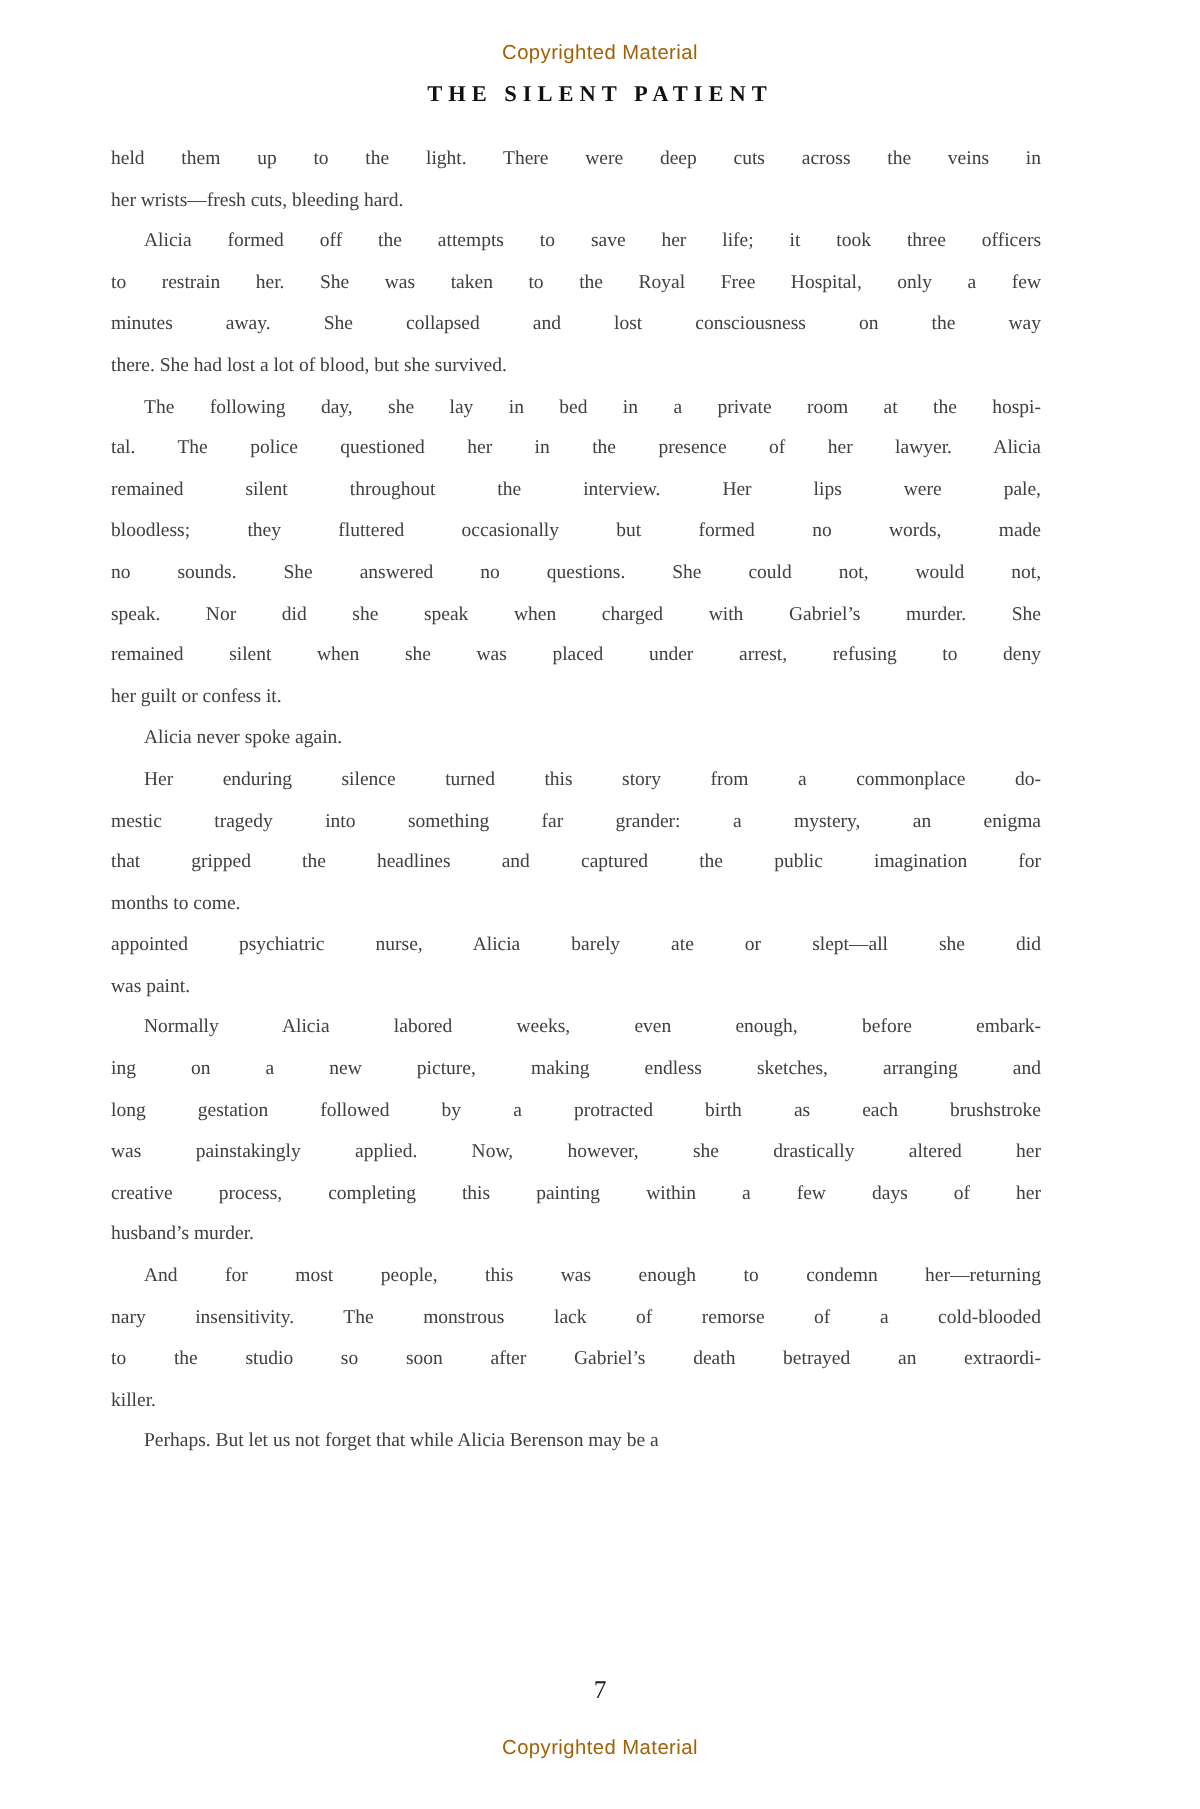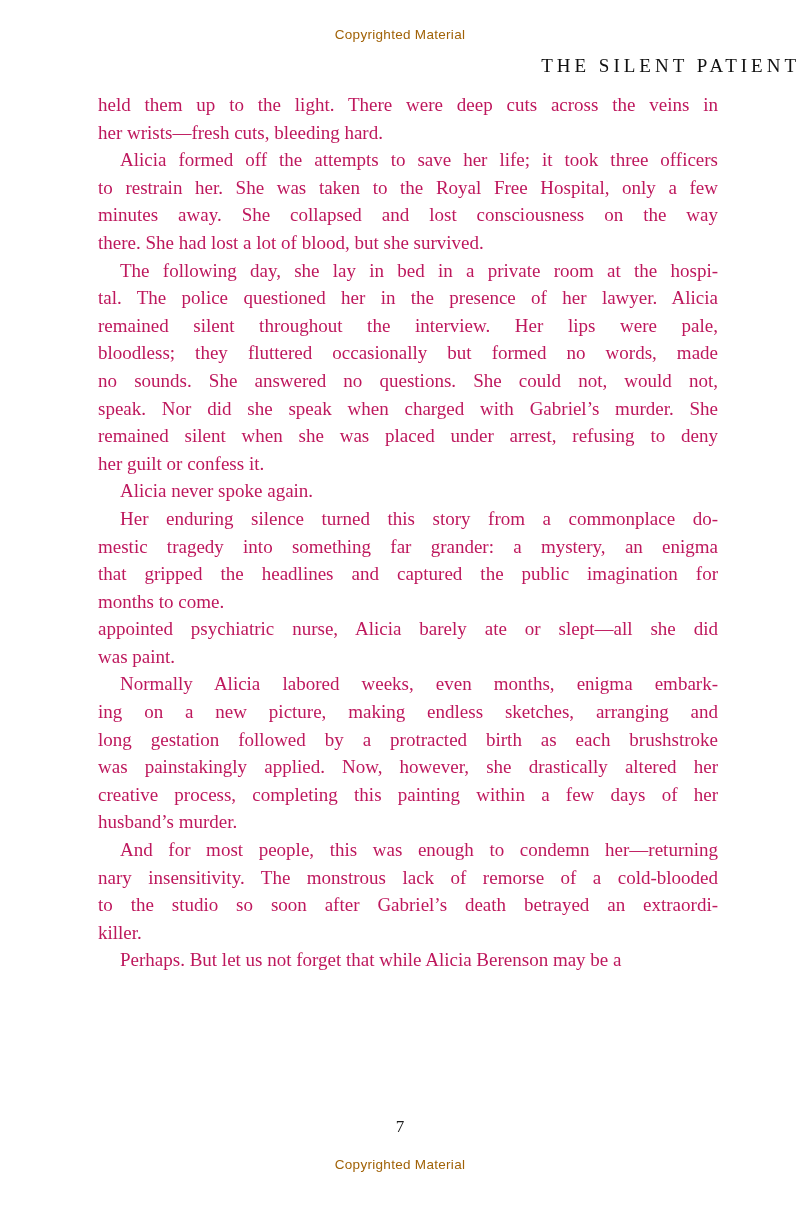--- a/index.html
+++ b/index.html
@@ -26,34 +26,34 @@
     color: #a16207;
     letter-spacing: 0.3px;
   }
   .copyright-top { top: 27px; }
   .copyright-bottom { top: 1157px; }
   .running-header {
     position: absolute;
     top: 55px;
     left: 0;
     width: 100%;
-    text-align: right;
-    font-size: 19px;
-    font-weight: 400;
+    text-align: center;
+    font-size: 15px;
+    font-weight: 700;
     letter-spacing: 4px;
     color: #111111;
   }
   .text-block {
     position: absolute;
     top: 91px;
-    left: 98px;
+    left: 74px;
     width: 620px;
-    font-size: 19px;
+    font-size: 13px;
     line-height: 27.6px;
-    color: #be185d;
+    color: #404040;
   }
   .paragraph { margin: 0; }
   .line {
     text-align: justify;
     text-align-last: justify;
   }
   .line.last {
     text-align-last: left;
   }
   .paragraph.indent .line.first {
@@ -105,21 +105,21 @@
         <div class="line first">Her enduring silence turned this story from a commonplace do-</div>
         <div class="line">mestic tragedy into something far grander: a mystery, an enigma</div>
         <div class="line">that gripped the headlines and captured the public imagination for</div>
         <div class="line last">months to come.</div>
       </div>
       <div class="paragraph indent">
         <div class="line">appointed psychiatric nurse, Alicia barely ate or slept—all she did</div>
         <div class="line last">was paint.</div>
       </div>
       <div class="paragraph indent">
-        <div class="line first">Normally Alicia labored weeks, even months, enigma embark-</div>
+        <div class="line first">Normally Alicia labored weeks, even enough, before embark-</div>
         <div class="line">ing on a new picture, making endless sketches, arranging and</div>
         <div class="line">long gestation followed by a protracted birth as each brushstroke</div>
         <div class="line">was painstakingly applied. Now, however, she drastically altered her</div>
         <div class="line">creative process, completing this painting within a few days of her</div>
         <div class="line last">husband’s murder.</div>
       </div>
       <div class="paragraph indent">
         <div class="line first">And for most people, this was enough to condemn her—returning</div>
         <div class="line">nary insensitivity. The monstrous lack of remorse of a cold-blooded</div>
         <div class="line">to the studio so soon after Gabriel’s death betrayed an extraordi-</div>

